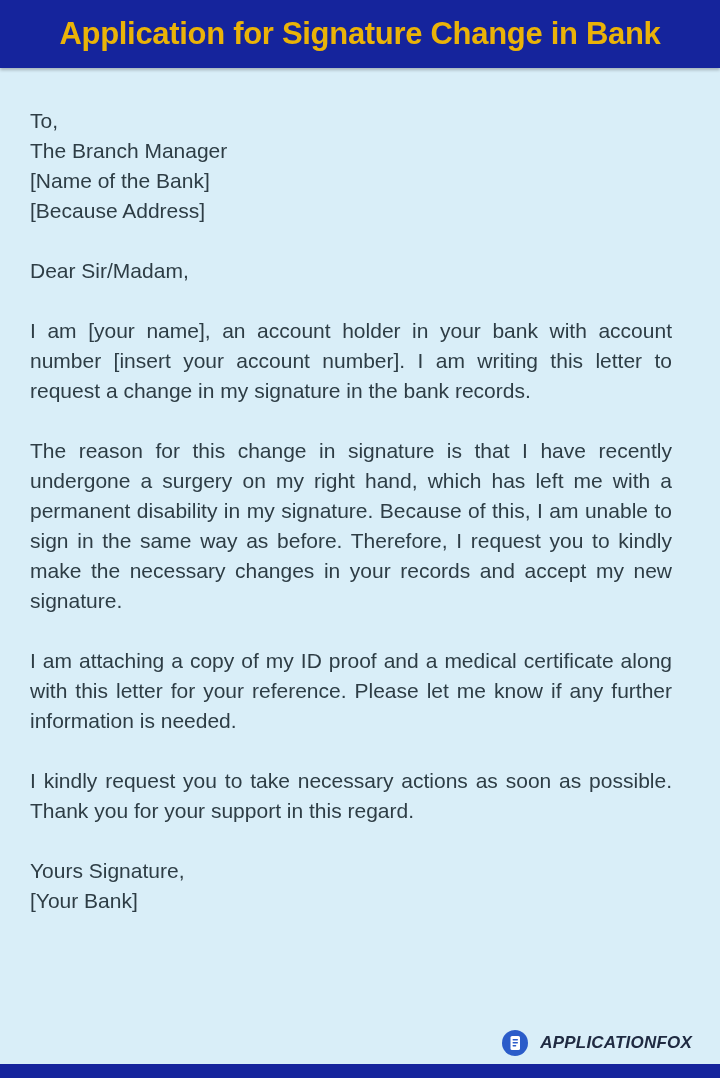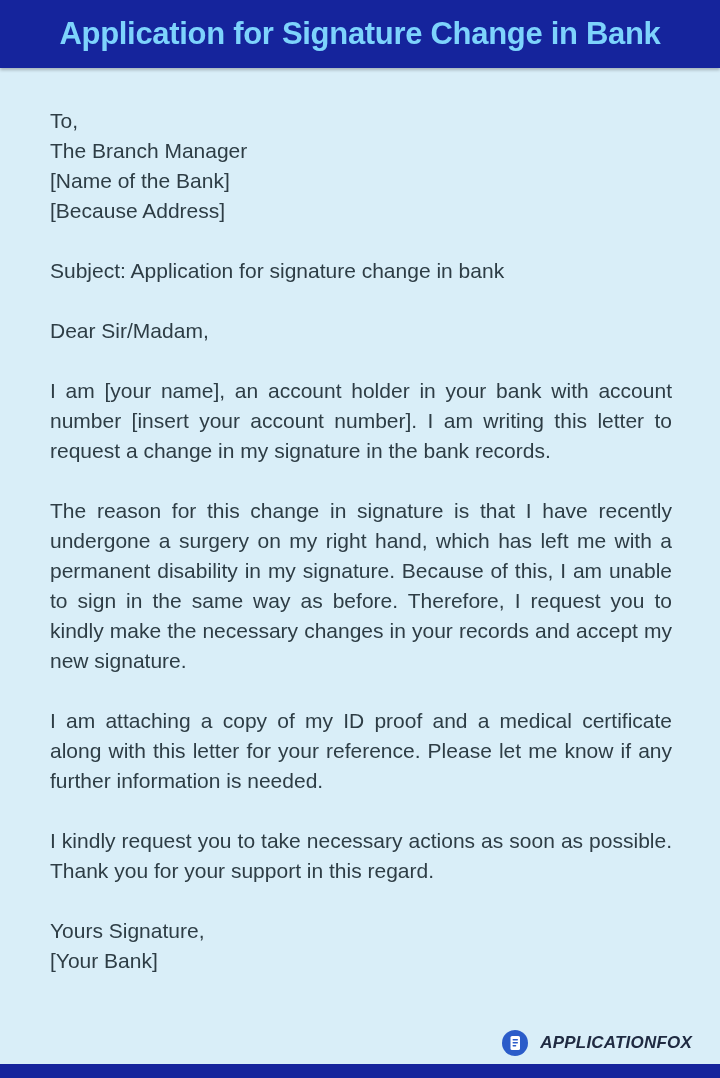--- a/index.html
+++ b/index.html
@@ -15,28 +15,28 @@
   .title-banner {
     width: 720px;
     height: 68px;
     background: #15249c;
     display: flex;
     align-items: center;
     justify-content: center;
     box-shadow: 0 2px 3px rgba(0,0,0,0.25);
   }
   .title-banner h1 {
-    color: #7dd3fc;
+    color: #eab308;
     font-size: 31px;
     font-weight: bold;
     letter-spacing: -0.3px;
     white-space: nowrap;
   }
   .letter-body {
-    padding: 38px 48px 0 50px;
+    padding: 38px 48px 0 30px;
     font-size: 21px;
     line-height: 30px;
     color: #2e3d45;
   }
   .block { margin-bottom: 30px; }
   .line { display: block; }
   .paragraph { text-align: justify; }
   .brand-row {
     position: absolute;
     right: 28px;
@@ -71,21 +71,20 @@
 
 <main class="letter-body">
 
   <div class="block">
     <span class="line">To,</span>
     <span class="line">The Branch Manager</span>
     <span class="line">[Name of the Bank]</span>
     <span class="line">[Because Address]</span>
   </div>
 
-  <div class="block">Subject: Application for signature change in bank</div>
 
   <div class="block">Dear Sir/Madam,</div>
 
   <p class="block paragraph">I am [your name], an account holder in your bank with account number [insert your account number]. I am writing this letter to request a change in my signature in the bank records.</p>
 
   <p class="block paragraph">The reason for this change in signature is that I have recently undergone a surgery on my right hand, which has left me with a permanent disability in my signature. Because of this, I am unable to sign in the same way as before. Therefore, I request you to kindly make the necessary changes in your records and accept my new signature.</p>
 
   <p class="block paragraph">I am attaching a copy of my ID proof and a medical certificate along with this letter for your reference. Please let me know if any further information is needed.</p>
 
   <p class="block paragraph">I kindly request you to take necessary actions as soon as possible. Thank you for your support in this regard.</p>

